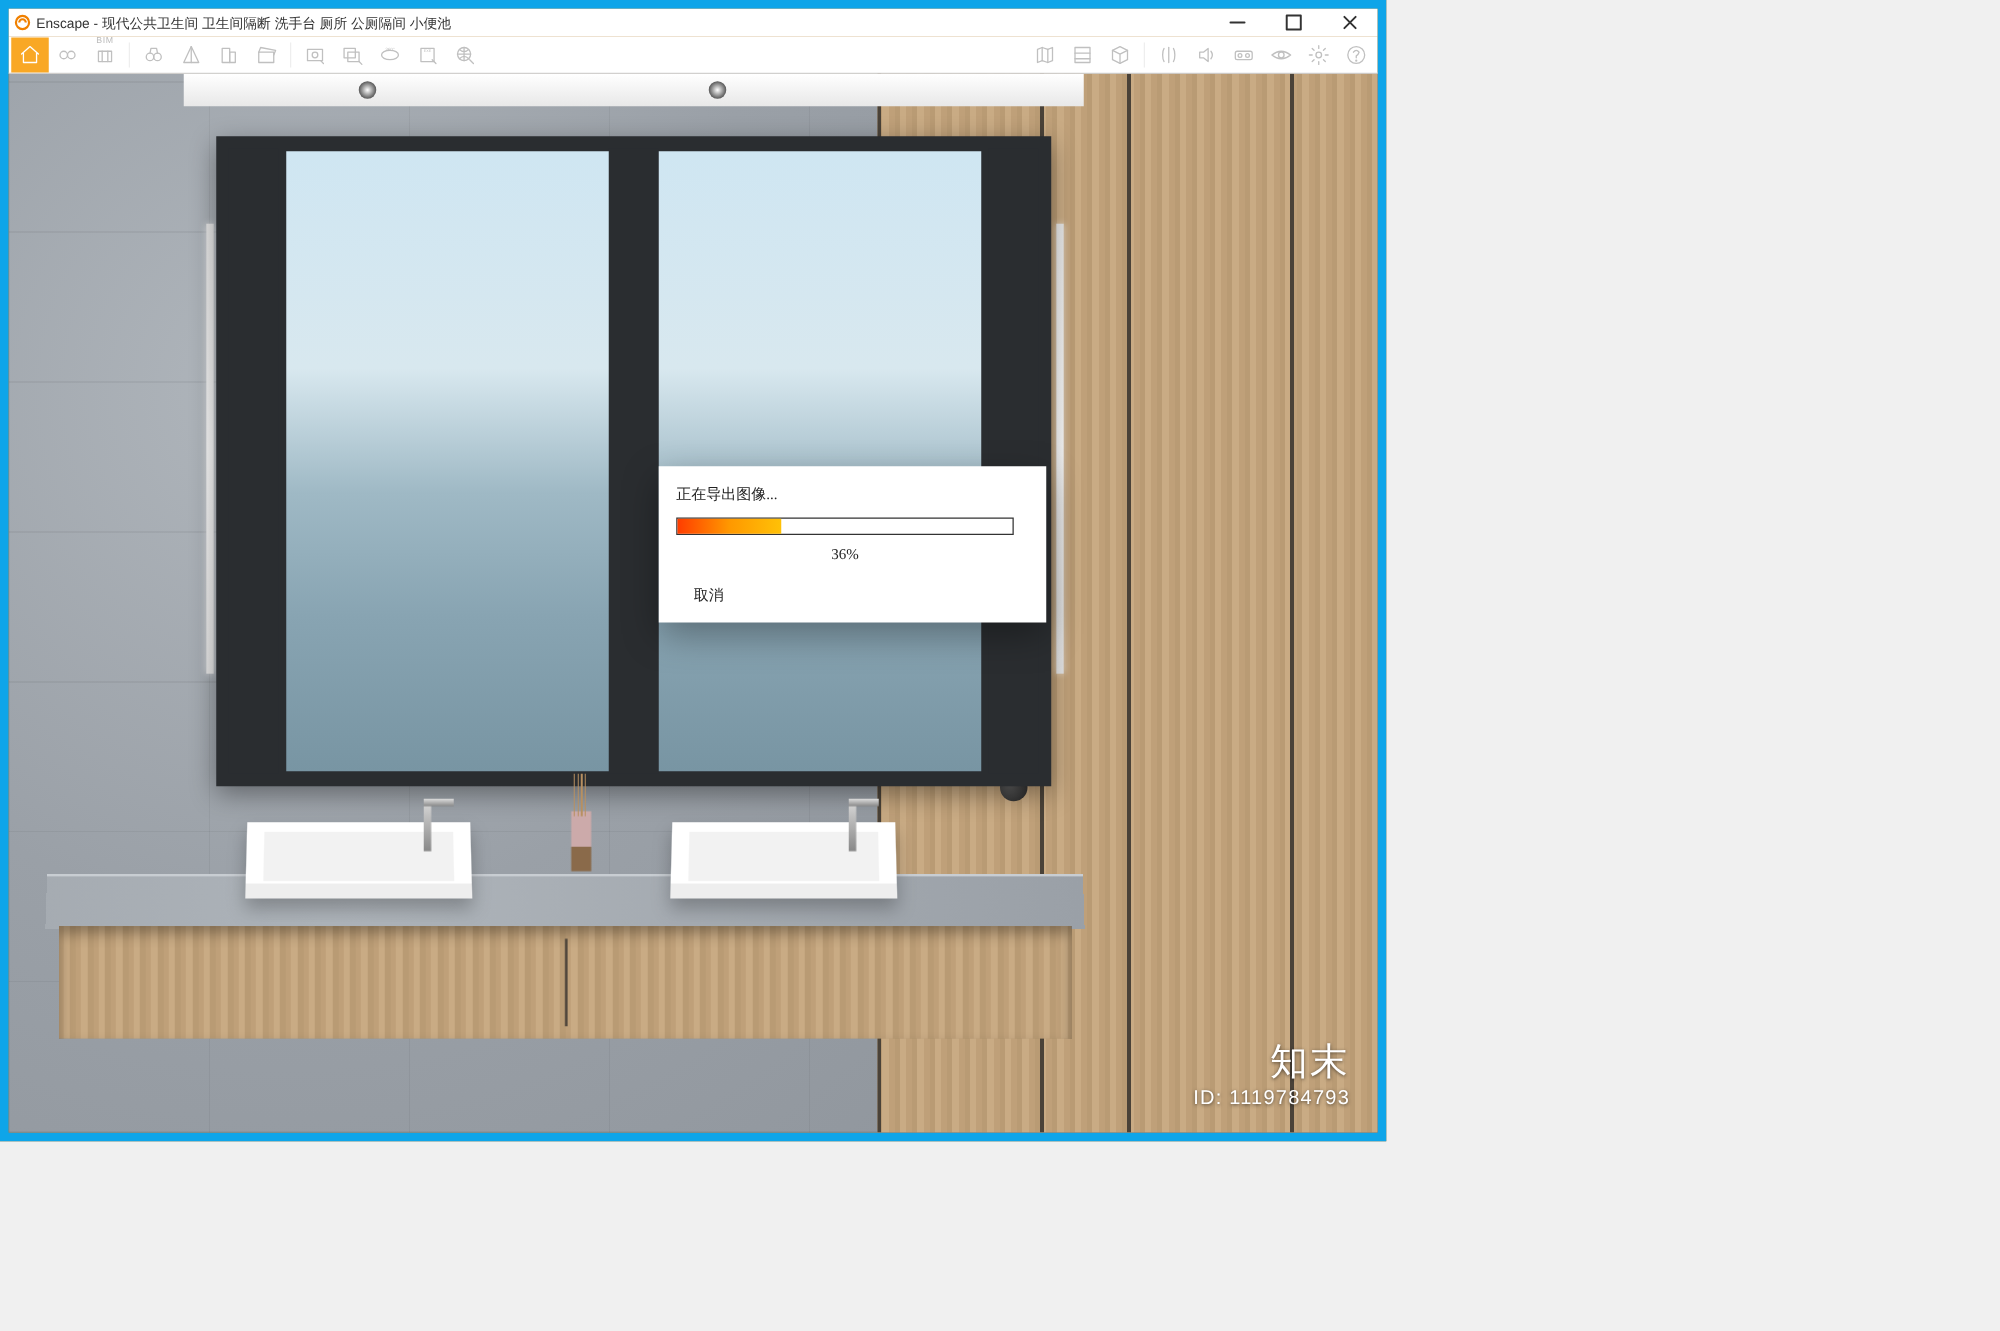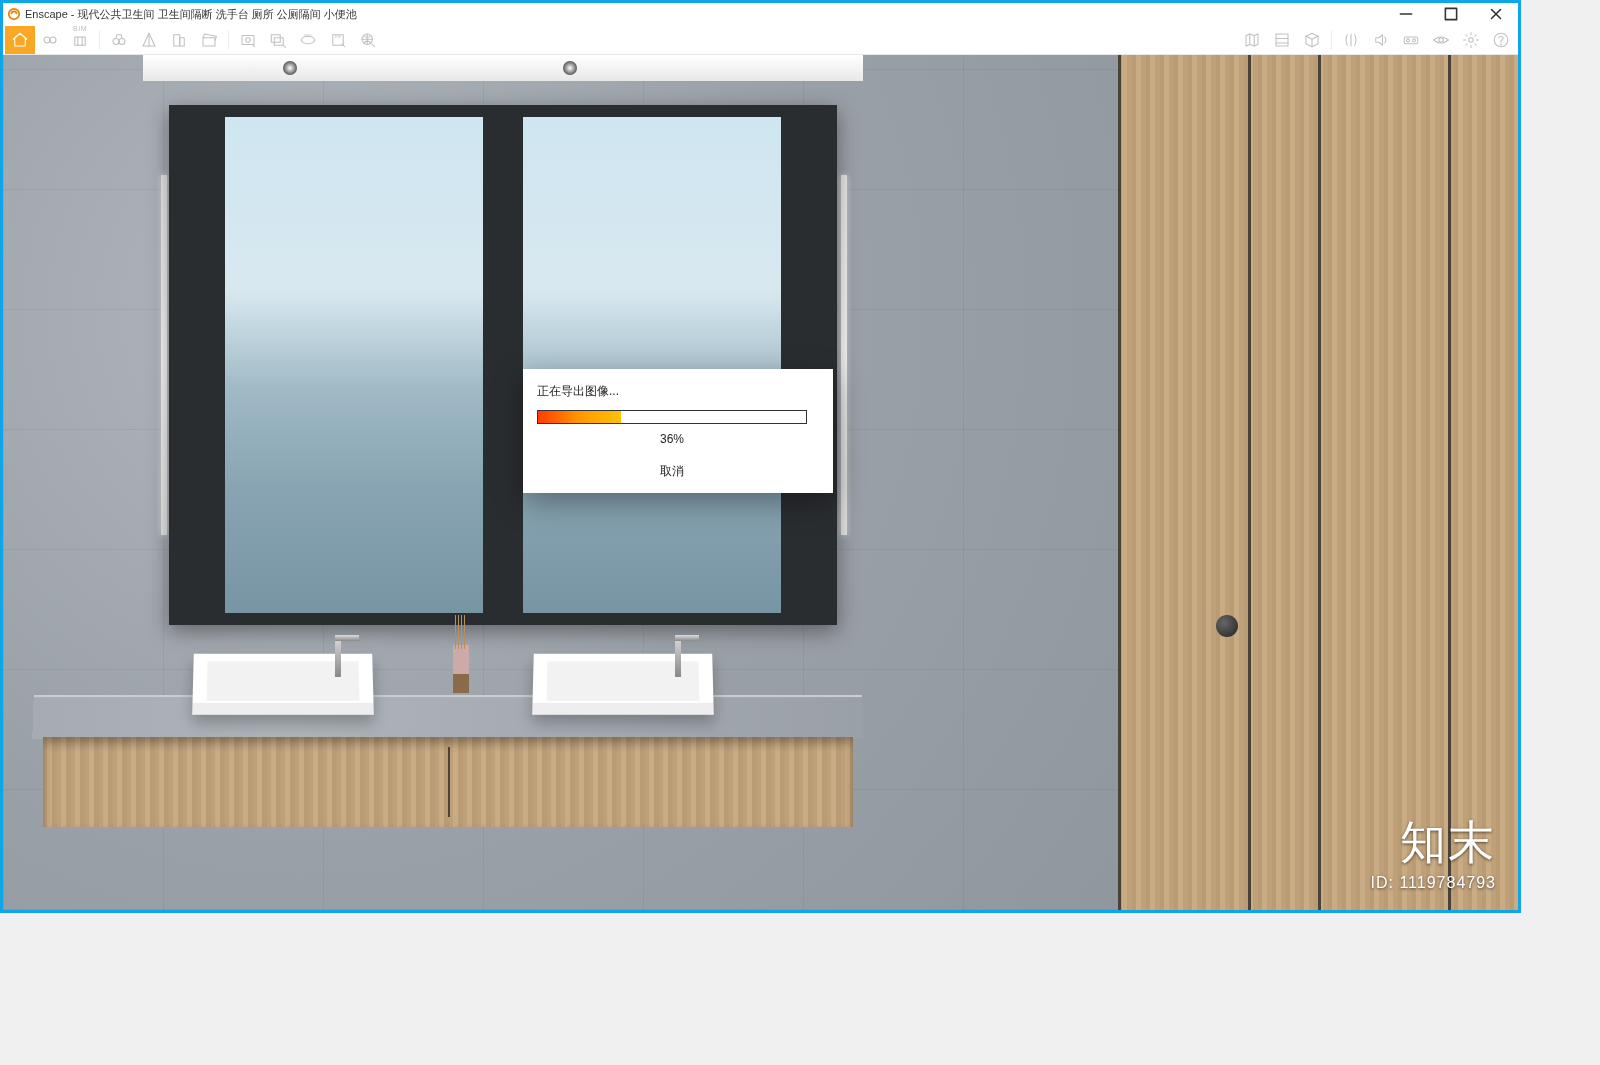--- a/index.html
+++ b/index.html
@@ -1,23 +1,23 @@
 <!DOCTYPE html>
 <html><head>
 <meta charset="utf-8">
 <style>
   * { box-sizing: border-box; margin: 0; padding: 0; }
   html, body { width: 1600px; height: 1065px; overflow: hidden; font-family: "Segoe UI", "Microsoft YaHei", sans-serif; background: #f0f0f0; }
 
   
   .outer-frame {
-    width: 1521px;
+    width: 1109px;
     height: 913px;
     margin: 0;
-    border: 3px solid #0ea5e9;
+    border: 7px solid #0ea5e9;
     background: #a16207;
     position: relative;
   }
 
   
   .titlebar {
     height: 22px;
     display: flex;
     align-items: center;
     background: #fff;
@@ -177,49 +177,50 @@
   
   .dialog {
     position: absolute;
     top: 366px; left: 520px;
     width: 310px;
     background: #fff;
     box-shadow: 0 10px 28px rgba(0,0,0,0.35);
     padding: 14px 26px 10px 14px;
     font-size: 12px;
     color: #222;
+    font-family: Liberation Serif, serif;
   }
   .dialog .dlg-title { margin-bottom: 10px; font-size: 12px; }
   .progress-track {
     width: 100%; height: 14px;
     border: 1px solid #333;
     background: #fff;
     position: relative;
   }
   .progress-fill {
     position: absolute; top:0; left:0; bottom:0;
     width: 31%;
     background: linear-gradient(90deg, #ff3d00, #ff9800, #ffc107);
   }
   .progress-pct { text-align: center; margin: 8px 0 14px; font-size: 12px; }
-  .dlg-btnrow { display:flex; justify-content:center; }
+  .dlg-btnrow { display:flex; justify-content:flex-start; }
   .dlg-btn {
     padding: 3px 14px;
     font-size: 12px;
     color: #222;
     background: #fff;
   }
 
   
   .wm-block {
     position:absolute; right:22px; bottom:18px;
     text-align:right; color:#fff;
     text-shadow:0 1px 3px rgba(0,0,0,0.6);
   }
-  .wm-block .brand { font-size:46px; font-weight:500; letter-spacing:2px; }
+  .wm-block .brand { font-size:30px; font-weight:500; letter-spacing:2px; }
   .wm-block .idline { font-size:16px; letter-spacing:1px; }
 
   
   .ic { width:18px; height:18px; stroke:#c0c0c0; stroke-width:1.4; fill:none; stroke-linecap:round; stroke-linejoin:round; }
   .tool-btn.active .ic { stroke:#fff; }
 </style>
 </head>
 <body>
 
 <div class="outer-frame">

